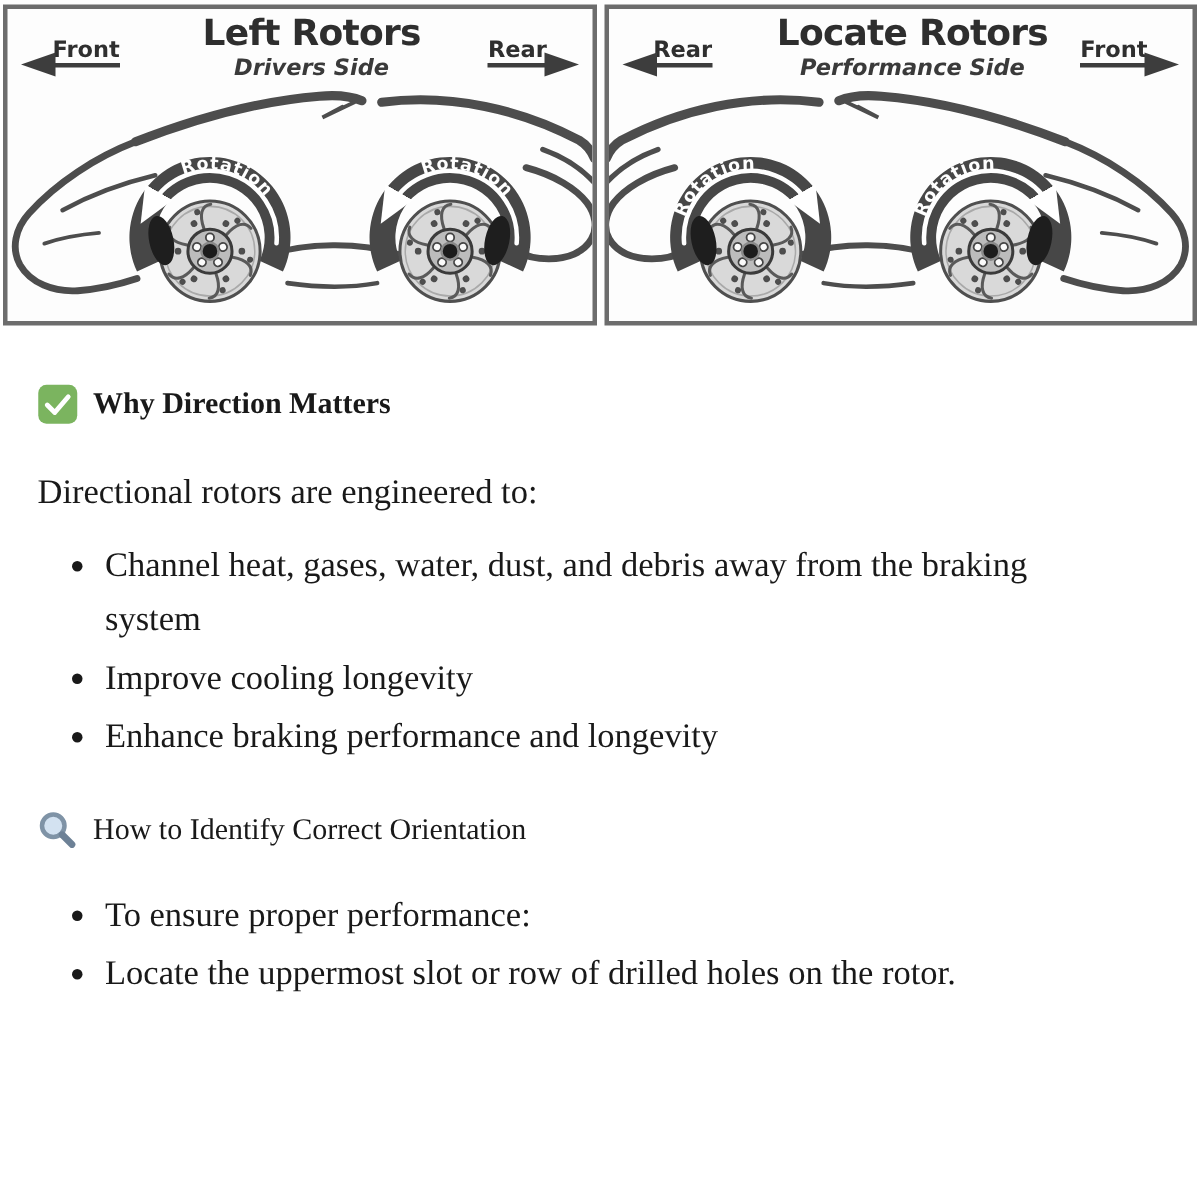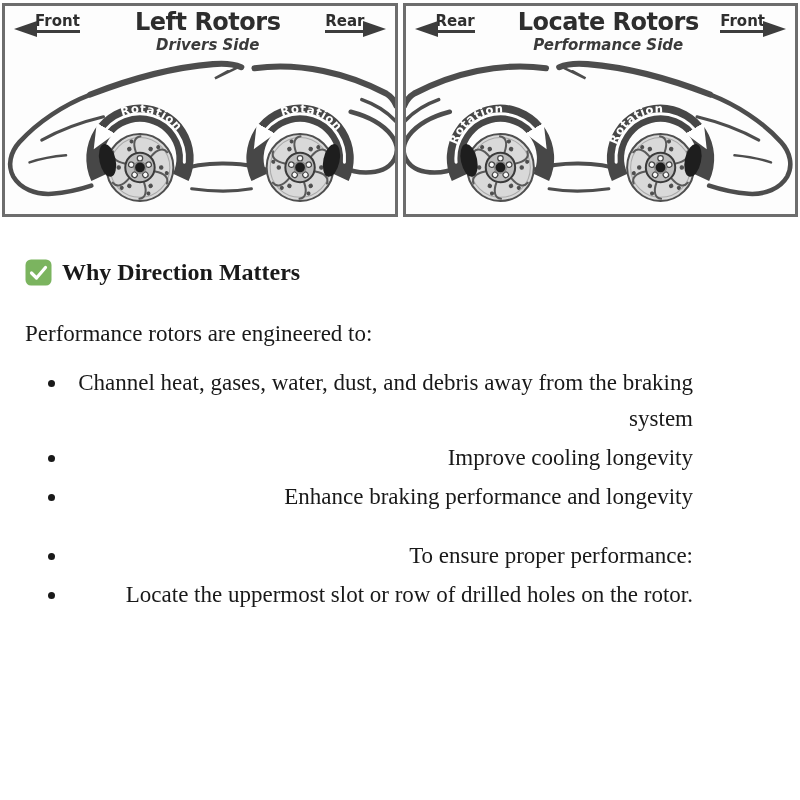--- a/index.html
+++ b/index.html
@@ -6,39 +6,39 @@
   html, body { margin: 0; padding: 0; background: #ffffff; }
   body { width: 800px; font-family: "Liberation Serif", serif; color: #191919; }
 
   
   .diagram { display: flex; gap: 5px; width: 800px; padding: 3px 2px 0 2px; }
   .panel { flex: 1 1 0; border: 3px solid #6d6d6d; background: #fdfdfd; height: 214px; overflow: hidden; position: relative; }
   .panel-header { position: relative; height: 48px; padding: 7px 9px 0 9px; }
   .titles { position: absolute; left: 16px; right: 0; top: 4px; text-align: center; }
   .panel-title { font-family: "DejaVu Sans", sans-serif; font-weight: bold; font-size: 24px; line-height: 1.05; color: #2e2e2e; letter-spacing: -0.5px; }
   .panel-subtitle { font-family: "DejaVu Sans", sans-serif; font-weight: bold; font-style: italic; font-size: 15px; color: #3a3a3a; margin-top: 1px; }
-  .dir { position: absolute; top: 8px; display: inline-flex; align-items: flex-start; }
+  .dir { position: absolute; top: 20px; display: inline-flex; align-items: center; }
   .dir-left { left: 9px; }
   .dir-right { right: 9px; }
   .dir-label { font-family: "DejaVu Sans", sans-serif; font-weight: bold; font-size: 15px; line-height: 1; color: #2f2f2f; border-bottom: 3.5px solid #3d3d3d; padding-bottom: 1px; }
   .tri { width: 0; height: 0; border-top: 8px solid transparent; border-bottom: 8px solid transparent; display: inline-block; transform: translateY(7px); }
   .tri-left  { border-right: 23px solid #3d3d3d; margin-right: -2px; }
   .tri-right { border-left: 23px solid #3d3d3d; margin-left: -2px; }
   .car-svg { display: block; width: 100%; height: 154px; }
   .rot-text { fill: #ffffff; font-family: "DejaVu Sans", sans-serif; font-weight: bold; font-size: 11.5px; letter-spacing: 0.6px; }
 
   
   .content { padding: 8px 25px 26px 25px; font-size: 23px; line-height: 1.56; }
   .intro { margin: 12px 0 0 0; max-width: 732px; }
-  .heading { display: flex; align-items: center; gap: 10px; margin-top: 29px; font-size: 24px; }
+  .heading { display: flex; align-items: center; gap: 10px; margin-top: 29px; font-size: 20px; }
   .heading.bold .heading-text { font-weight: bold; }
   .heading.regular .heading-text { font-weight: normal; }
   .icon { flex: 0 0 auto; display: inline-flex; }
   .lead { margin: 25px 0 0 0; }
-  ul.bullets { margin: 13px 0 0 0; padding-left: 43px; max-width: 668px; text-align: right; }
+  ul.bullets { margin: 13px 0 0 0; padding-left: 43px; max-width: 668px; }
   ul.bullets li { margin: 3px 0; padding-left: 2px; }
   ul.bullets2 { margin-top: 23px; }
 </style>
 </head>
 <body>
 
 <div class="diagram">
 
   <div class="panel">
     <div class="panel-header">
@@ -171,28 +171,37 @@
   <div class="heading bold">
     <span class="icon">
       <svg width="27" height="27" viewBox="0 0 27 27">
         <rect x="0.5" y="0.5" width="26" height="26" rx="5.5" fill="#7bb45f"></rect>
         <path d="M6.5 14 L11.5 19 L20.5 8.5" stroke="#ffffff" stroke-width="3.2" fill="none" stroke-linecap="round" stroke-linejoin="round"></path>
       </svg>
     </span>
     <span class="heading-text">Why Direction Matters</span>
   </div>
 
-  <p class="lead">Performance rotors are engineered to:</p>
+  <p class="lead">Directional rotors are engineered to:</p>
 
   <ul class="bullets">
     <li>Channel heat, gases, water, dust, and debris away from the braking system</li>
     <li>Improve cooling longevity</li>
     <li>Enhance braking performance and longevity</li>
   </ul>
 
+  <div class="heading regular">
+    <span class="icon">
+      <svg width="27" height="27" viewBox="0 0 27 27">
+        <circle cx="10.5" cy="10.5" r="7.5" fill="#d3e2f1" stroke="#7f93a6" stroke-width="3"></circle>
+        <line x1="16.5" y1="16.5" x2="23" y2="23" stroke="#6d8196" stroke-width="4.5" stroke-linecap="round"></line>
+      </svg>
+    </span>
+    <span class="heading-text">How to Identify Correct Orientation</span>
+  </div>
 
   <ul class="bullets bullets2">
     <li>To ensure proper performance:</li>
     <li>Locate the uppermost slot or row of drilled holes on the rotor.</li>
 
   </ul>
 
 </div>
 
 </body></html>

